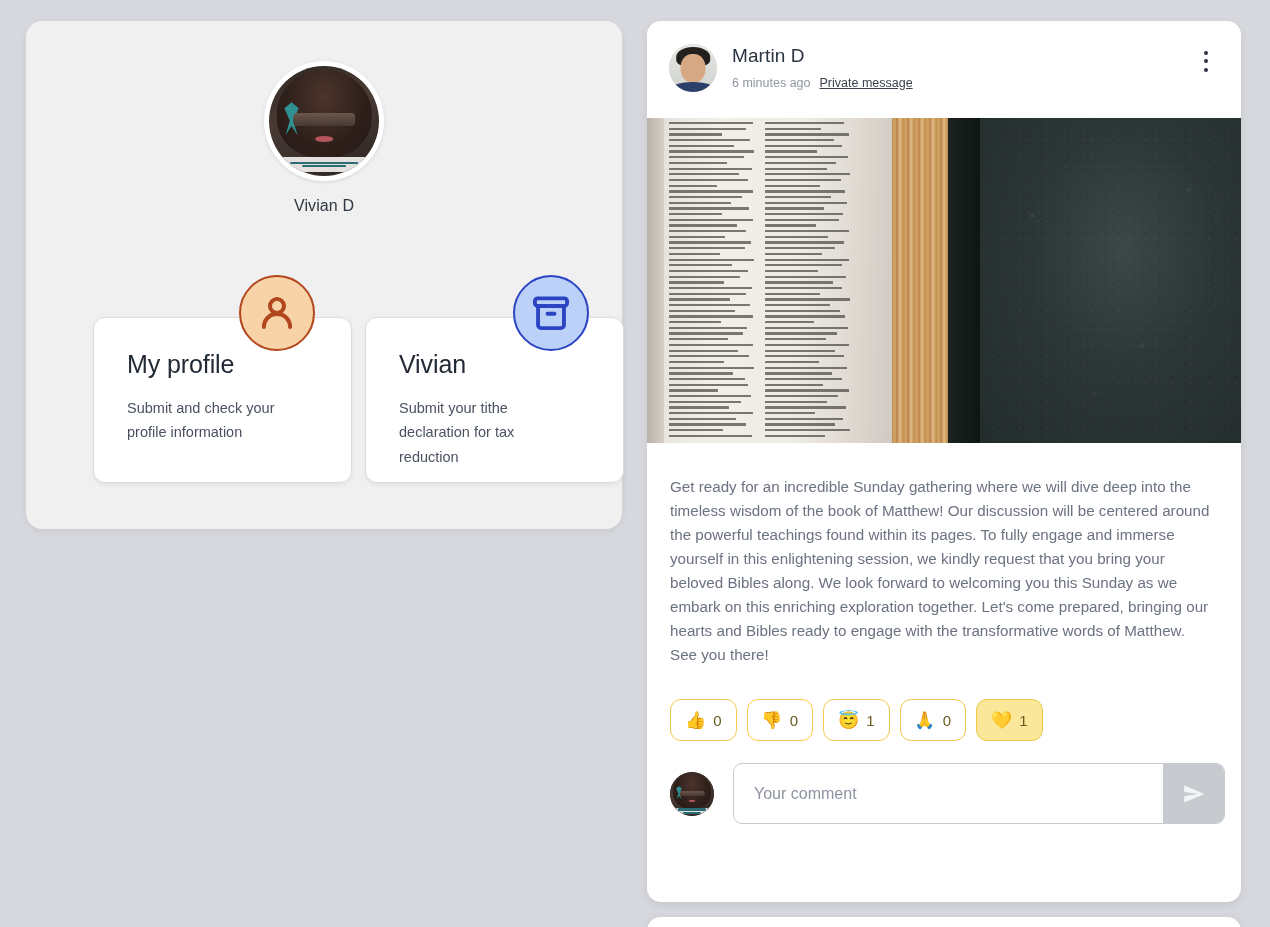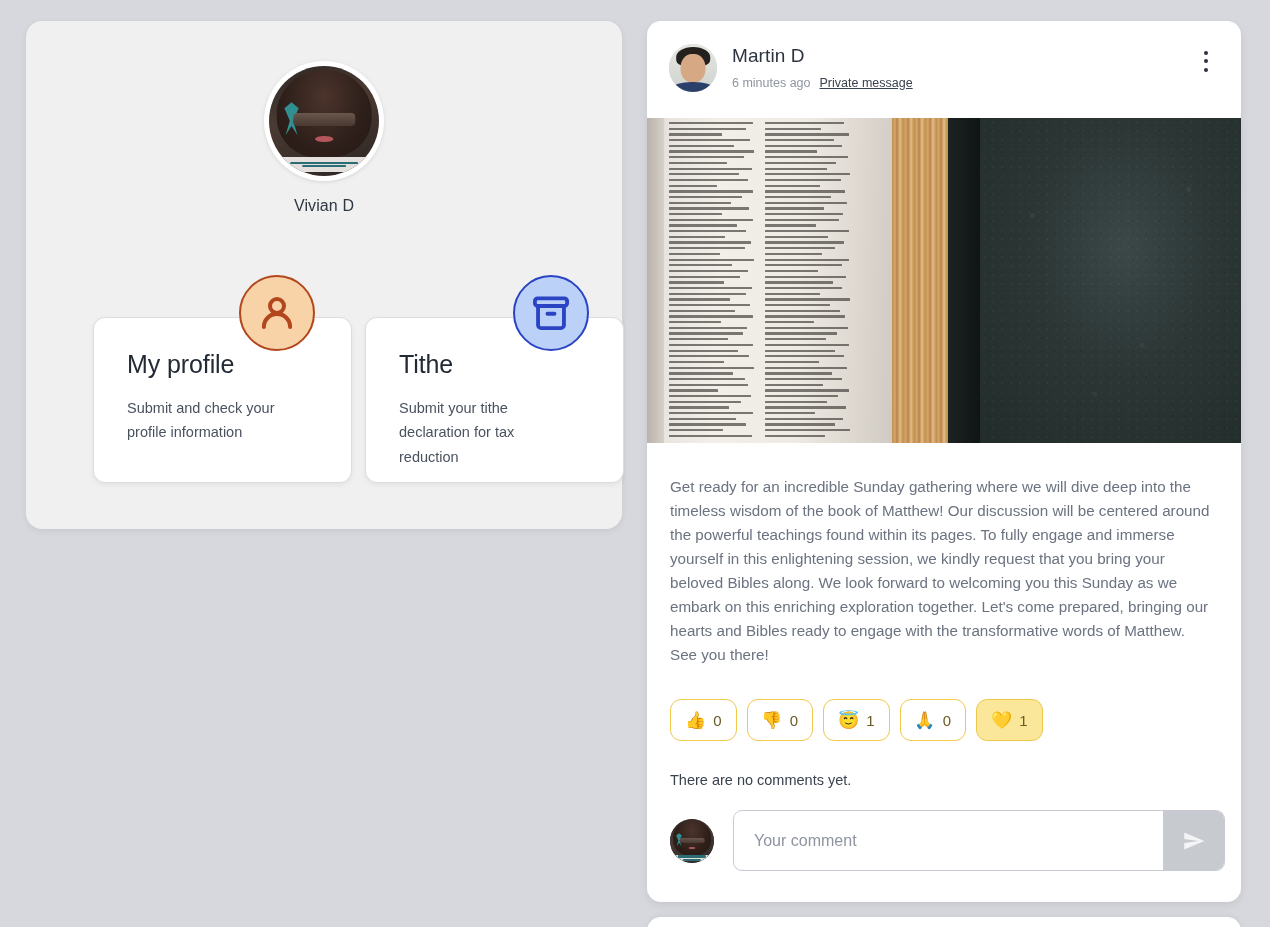--- a/index.html
+++ b/index.html
@@ -410,21 +410,21 @@
 
       <div class="tile-wrap">
         <div class="tile-icon archive">
           <svg viewBox="0 0 24 24" width="42" height="42" fill="none" stroke="#2b44c4" stroke-width="2.2" stroke-linecap="round" stroke-linejoin="round">
             <rect x="2.8" y="3.6" width="18.4" height="4.4" rx="1.6"></rect>
             <path d="M4.6 8.2v10.6a1.8 1.8 0 0 0 1.8 1.8h11.2a1.8 1.8 0 0 0 1.8-1.8V8.2"></path>
             <path d="M10 12.4h4"></path>
           </svg>
         </div>
         <div class="tile">
-          <div class="tile-title">Tithe</div>
+          <div class="tile-title">Vivian</div>
           <div class="tile-desc">Submit your tithe declaration for tax reduction</div>
         </div>
       </div>
 
     </div>
   </section>
 
   <article class="post-card">
 
     <header class="post-header">
@@ -593,21 +593,20 @@
       <button class="pill">
         <span class="emo">🙏</span>
         <span>0</span>
       </button>
       <button class="pill active">
         <span class="emo">💛</span>
         <span>1</span>
       </button>
     </div>
 
-    <div class="comments-empty">There are no comments yet.</div>
 
     <div class="comment-row">
       <div class="comment-avatar">
         <div class="avatar-photo vivian" style="width:44px;height:44px;">
           <div class="av-hair"></div>
           <div class="av-face"></div>
           <div class="av-ribbon"></div>
           <div class="av-glasses"></div>
           <div class="av-lips"></div>
           <div class="av-caption">

